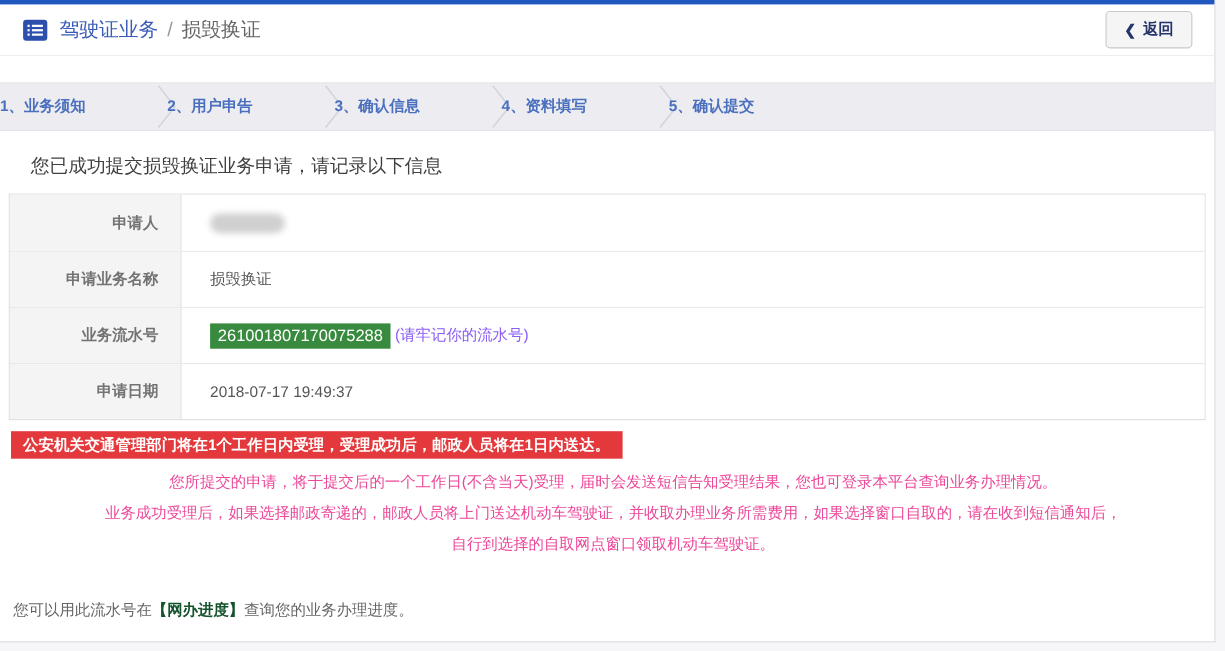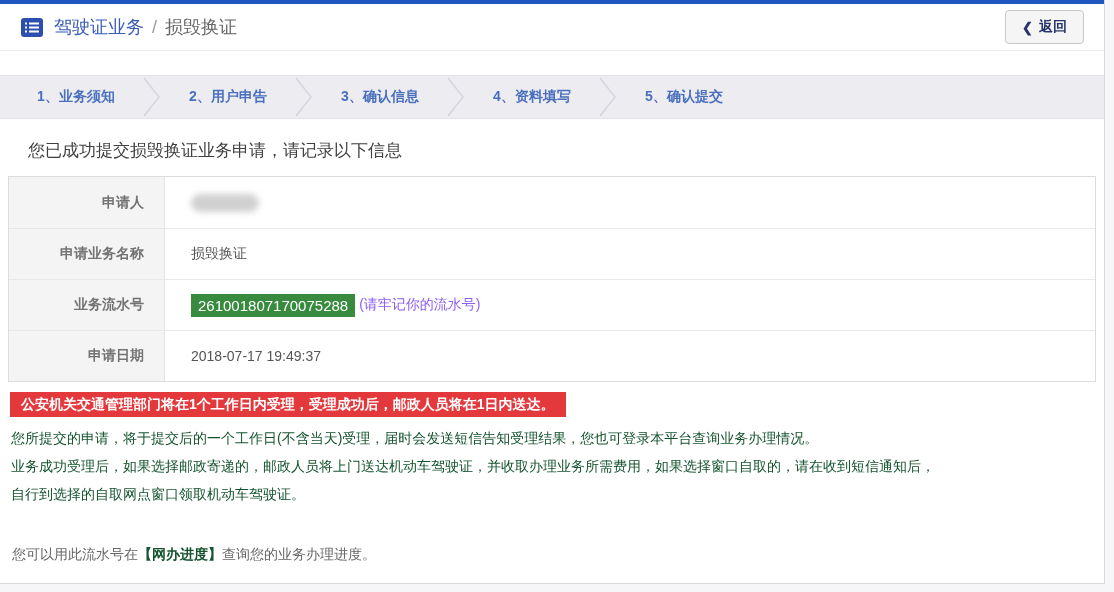--- a/index.html
+++ b/index.html
@@ -44,21 +44,21 @@
     margin-top:24px;
     height:44px;
     background:#ededf1;
     border-top:1px solid #e4e4ea;
     border-bottom:1px solid #e4e4ea;
     display:flex; align-items:stretch;
   }
   .step {
     width:152px;
     position:relative;
-    display:flex; align-items:center; justify-content:center;
+    display:flex; align-items:center; 
     color:#4a6fbe; font-weight:bold; font-size:14px;
   }
   .step-sep { position:absolute; right:-10px; top:0; height:42px; width:20px; }
   .step.active {
     width:164px;
     background:linear-gradient(#4c8dee,#2b6ed6);
     color:#fff;
     clip-path:polygon(14px 0, calc(100% - 14px) 0, 100% 50%, calc(100% - 14px) 100%, 14px 100%, 0 50%);
   }
   .step-filler { flex:1; }
@@ -89,21 +89,21 @@
     padding:3px 7px;
   }
   .serial-note { color:#8b5cf6; font-size:14px; margin-left:4px; }
   .alert-banner {
     margin:10px 0 0 10px;
     display:inline-block;
     background:#e4393c; color:#fff;
     font-weight:bold; font-size:14px;
     padding:4px 11px; line-height:17px;
   }
-  .paragraphs { margin:7px 0 0 11px; color:#14532d; font-size:14px; line-height:28px; }
+  .paragraphs { margin:7px 0 0 11px; color:#ec4899; font-size:14px; line-height:28px;text-align:center; }
   .para-line { white-space:nowrap; }
   .progress-note { margin:38px 0 0 12px; font-size:14px; color:#666; }
   .progress-link { color:#14532d; font-weight:bold; cursor:pointer; }
 </style>
 </head>
 <body>
 
 <div class="container">
   <div class="topbar"></div>
 

